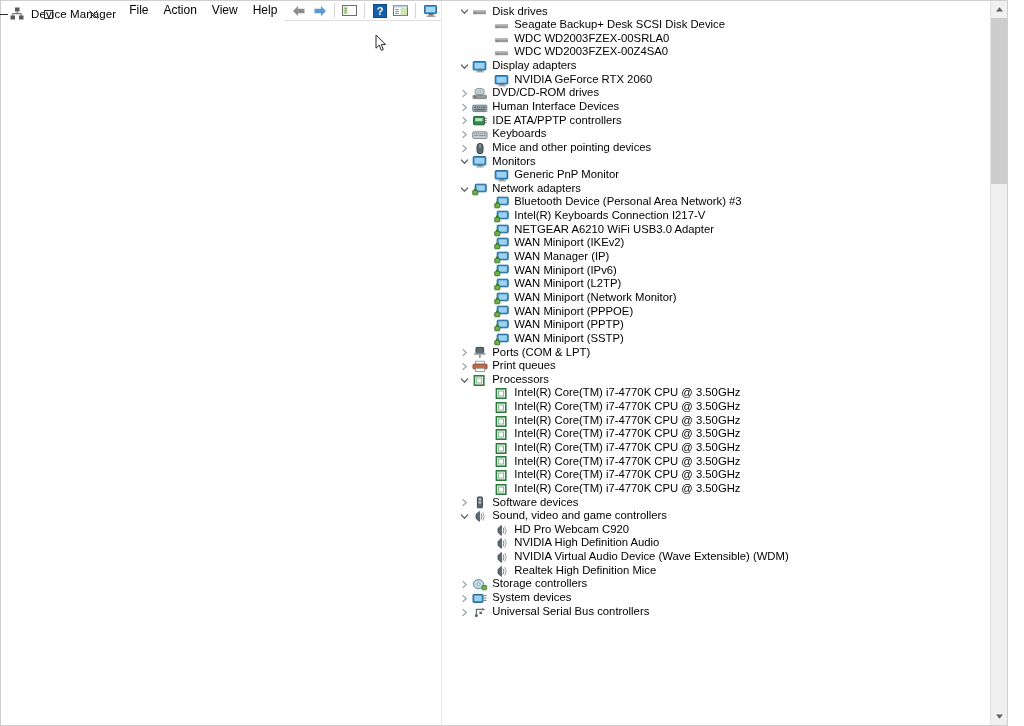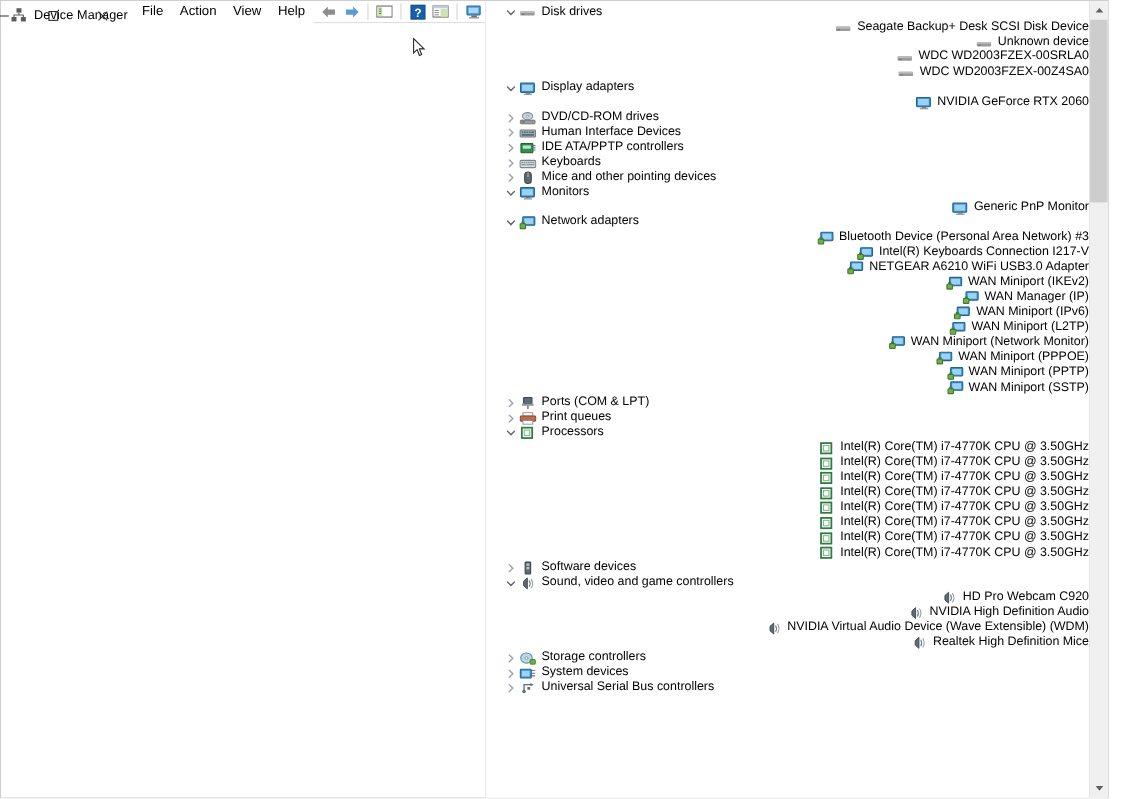--- a/index.html
+++ b/index.html
@@ -98,21 +98,21 @@
   .chev svg { display: block; }
   .ico {
     width: 16px; min-width: 16px; height: 13px;
     margin-right: 4px;
     position: relative;
   }
   .lbl { padding-bottom: 1px; }
 
   
   .d0 { padding-left: 15px; }
-  .d1 { padding-left: 37px; justify-content: flex-end; }
+  .d1 { padding-left: 37px; }
 
   
   .vscroll {
     width: 17px; min-width: 17px;
     background: #f0f0f0;
     border-left: 1px solid #e4e4e4;
     display: flex; flex-direction: column;
     position: relative;
   }
   .sb-arrow {
@@ -263,31 +263,20 @@
           </div>
           <div class="row d1">
             <span class="chev"></span>
             <span class="ico">
               <svg class="gi" width="16" height="13" viewBox="0 0 16 13">
                 <rect x="1" y="5.2" width="13" height="4" rx="0.8" fill="#9a9a9a"></rect>
                 <rect x="1" y="5.2" width="13" height="1.6" rx="0.8" fill="#bdbdbd"></rect>
                 <rect x="2.4" y="7.6" width="2.2" height="0.9" fill="#6f6f6f"></rect>
               </svg>
             </span>
-            <span class="lbl">Unknown device</span>
-          </div>
-          <div class="row d1">
-            <span class="chev"></span>
-            <span class="ico">
-              <svg class="gi" width="16" height="13" viewBox="0 0 16 13">
-                <rect x="1" y="5.2" width="13" height="4" rx="0.8" fill="#9a9a9a"></rect>
-                <rect x="1" y="5.2" width="13" height="1.6" rx="0.8" fill="#bdbdbd"></rect>
-                <rect x="2.4" y="7.6" width="2.2" height="0.9" fill="#6f6f6f"></rect>
-              </svg>
-            </span>
             <span class="lbl">WDC WD2003FZEX-00SRLA0</span>
           </div>
           <div class="row d1">
             <span class="chev"></span>
             <span class="ico">
               <svg class="gi" width="16" height="13" viewBox="0 0 16 13">
                 <rect x="1" y="5.2" width="13" height="4" rx="0.8" fill="#9a9a9a"></rect>
                 <rect x="1" y="5.2" width="13" height="1.6" rx="0.8" fill="#bdbdbd"></rect>
                 <rect x="2.4" y="7.6" width="2.2" height="0.9" fill="#6f6f6f"></rect>
               </svg>

